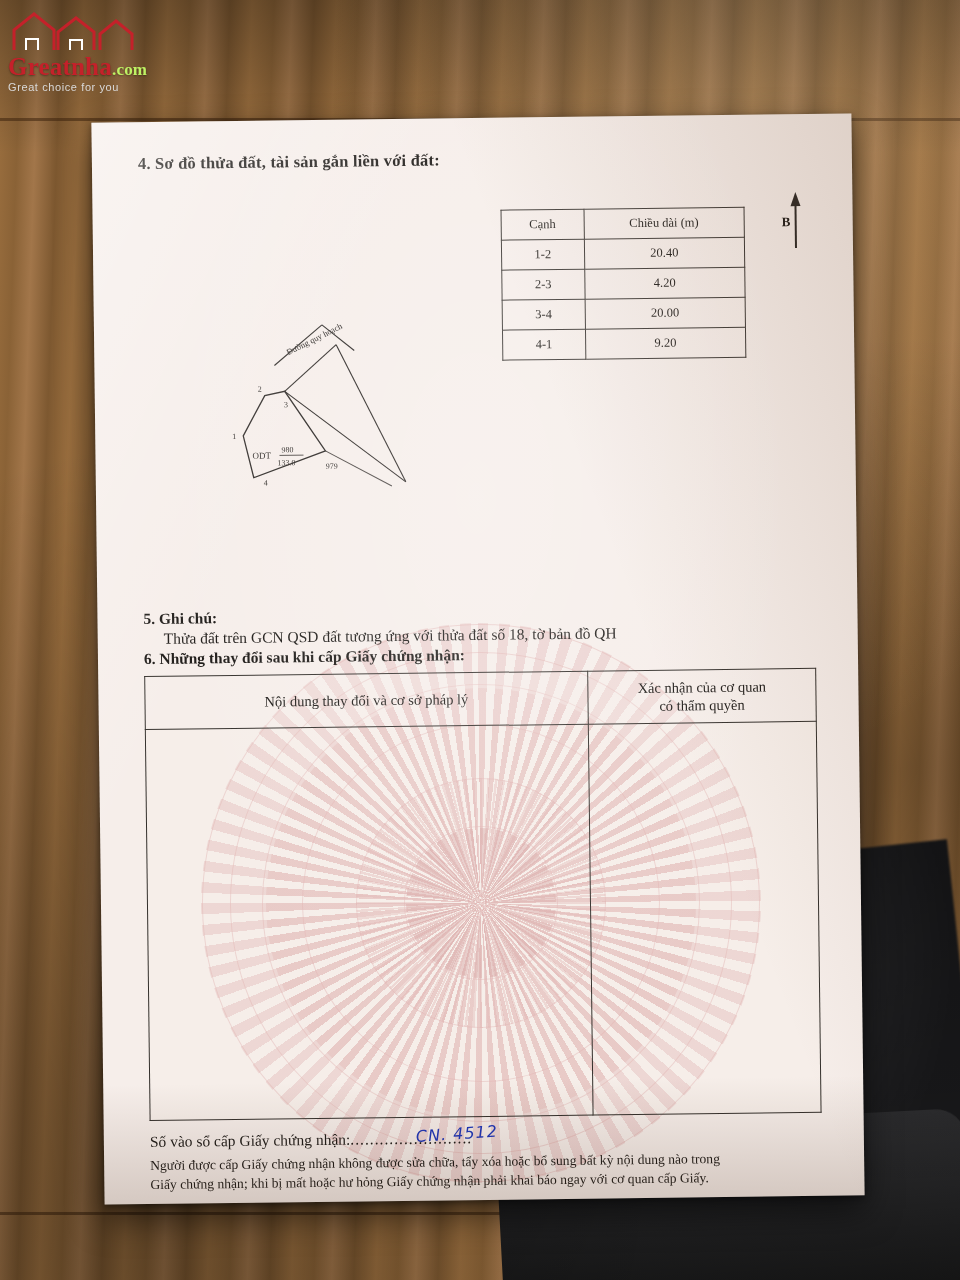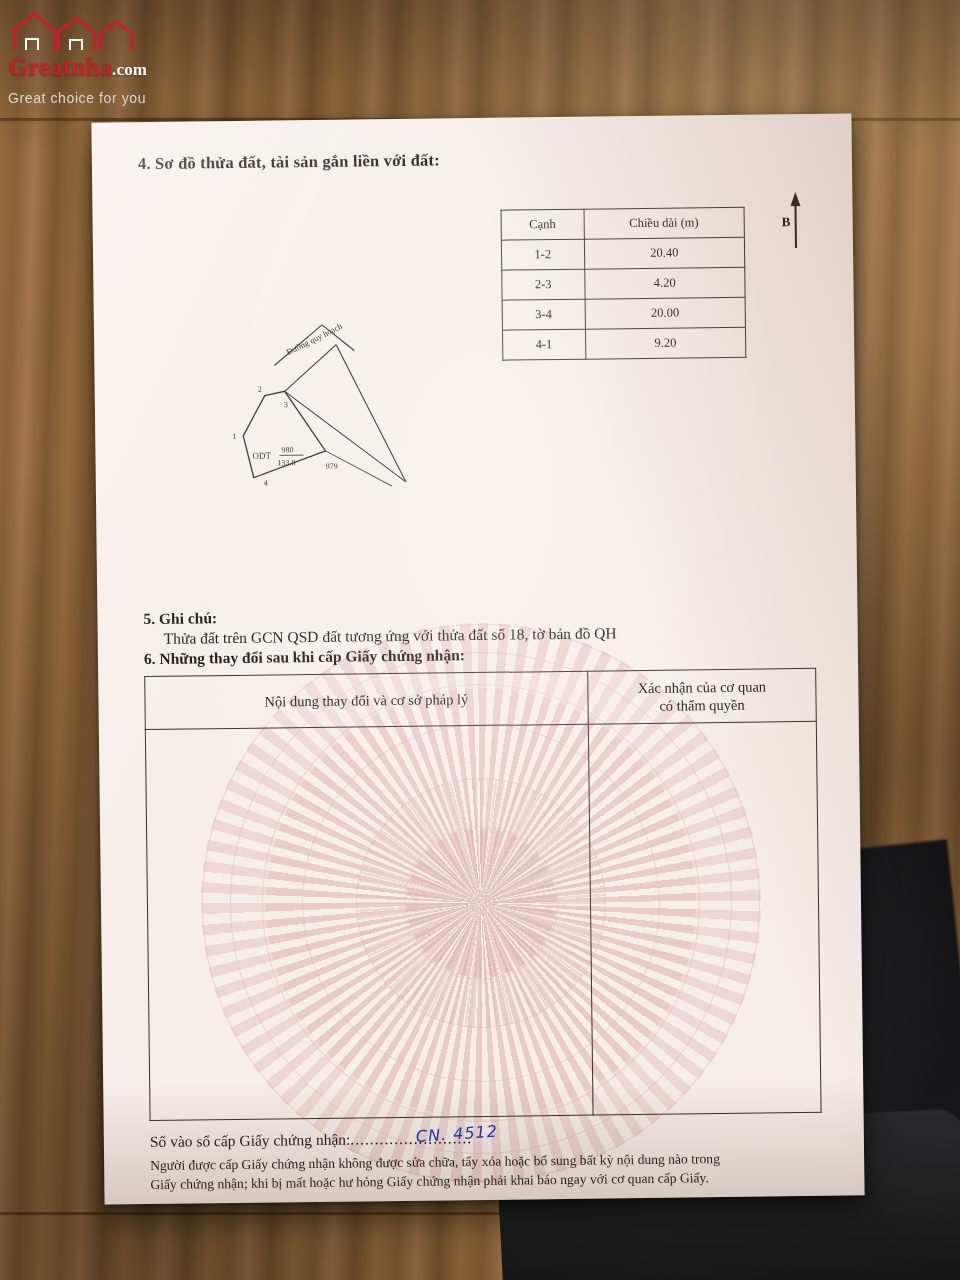--- a/index.html
+++ b/index.html
@@ -41,22 +41,22 @@
   }
 
   
   .logo{position:absolute;left:8px;top:6px;width:210px;}
   .logo .houses{display:block;height:48px;position:relative;}
   .logo .word{
     font-family:"Liberation Serif", serif;font-weight:bold;font-size:25px;
     color:#c4212a;letter-spacing:.2px;line-height:1;
     text-shadow:0 1px 2px rgba(0,0,0,.35);
   }
-  .logo .word .dom{color:#ffffff;font-size:17px;}
-  .logo .tag{font-family:"Liberation Sans",sans-serif;font-size:14px;color:#d9d9d9;letter-spacing:.6px;margin-top:11px;}
+  .logo .word .dom{color:#bef264;font-size:17px;}
+  .logo .tag{font-family:"Liberation Sans",sans-serif;font-size:11px;color:#d9d9d9;letter-spacing:.6px;margin-top:2px;}
 
   
   .paper{
     position:absolute;
     left:98px;top:118px;width:760px;height:1082px;
     background:#f6eeea;
     transform:rotate(-0.7deg);
     box-shadow:0 14px 34px rgba(0,0,0,.55), 0 2px 6px rgba(0,0,0,.4);
   }
   .paper:before{ 

